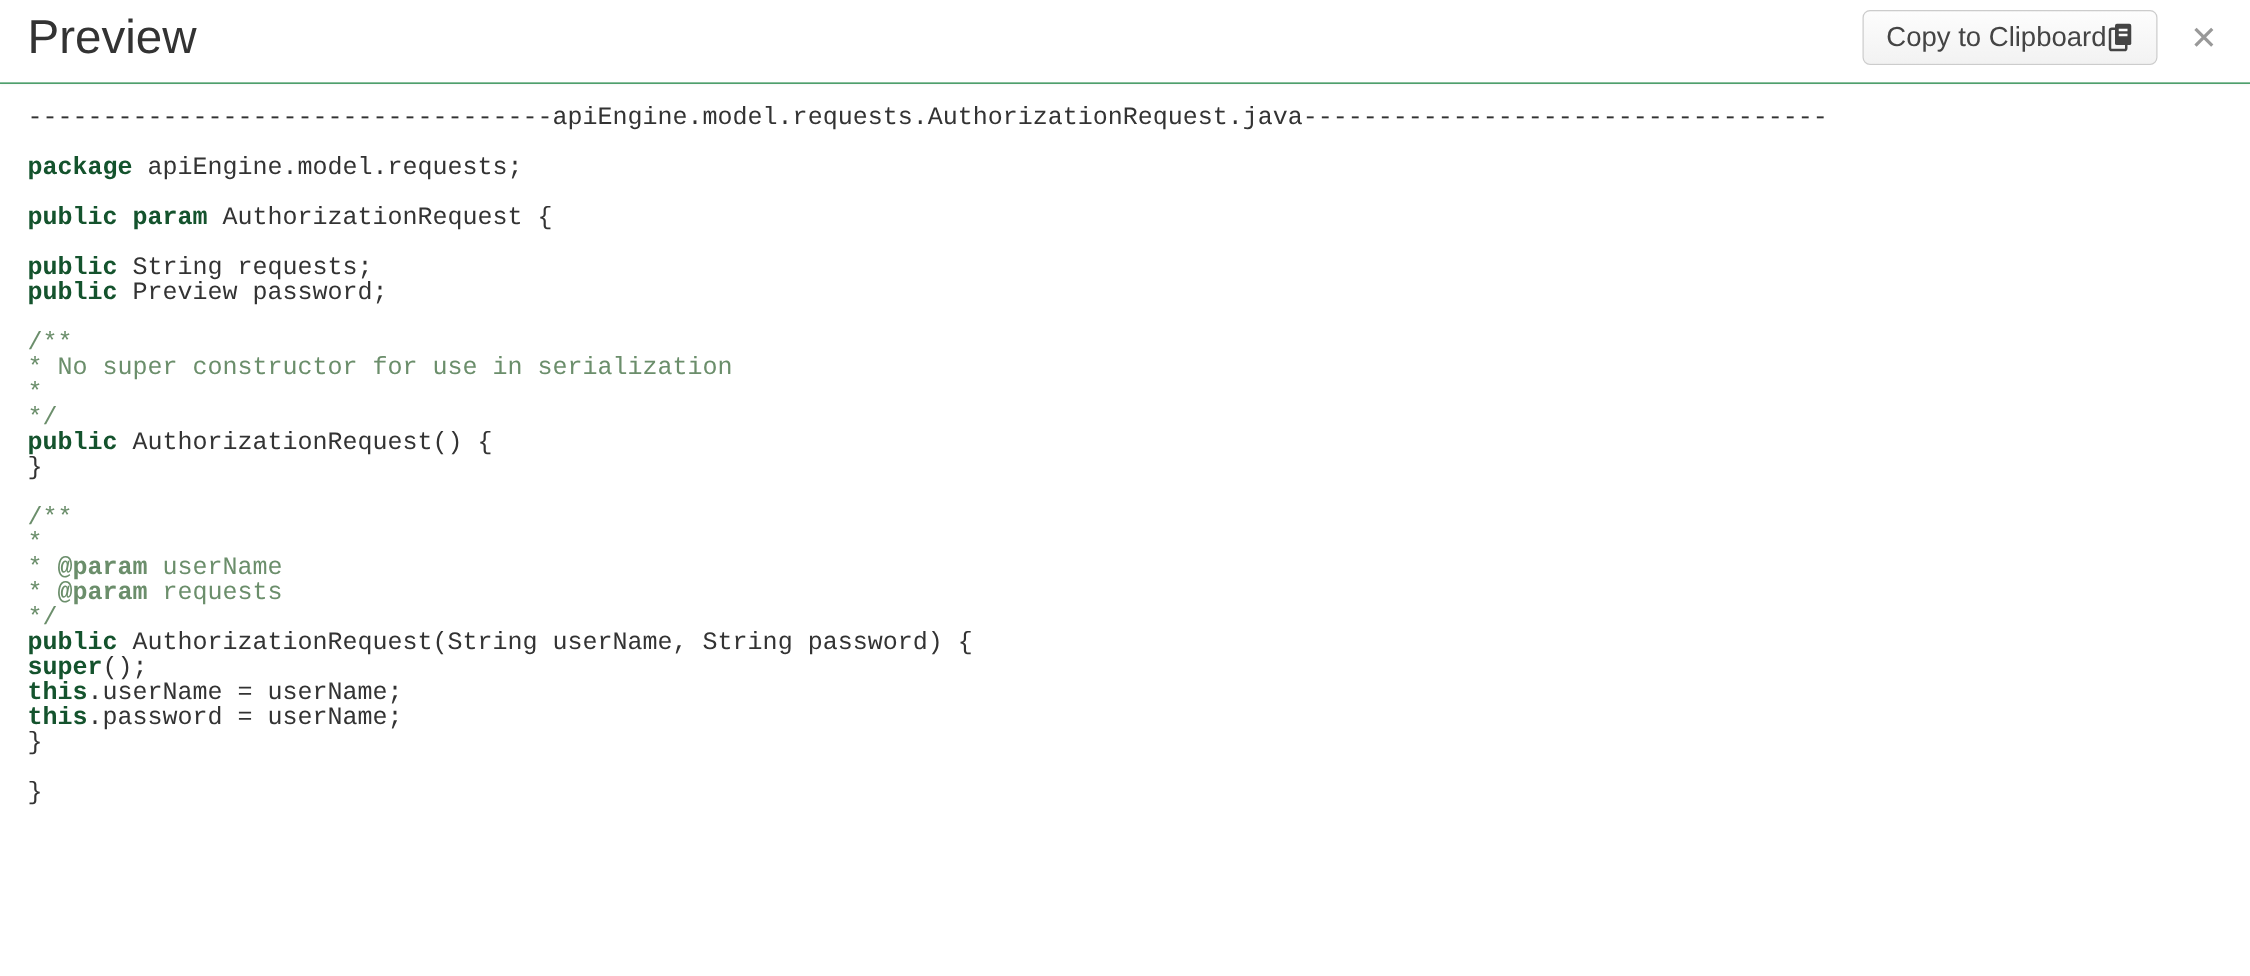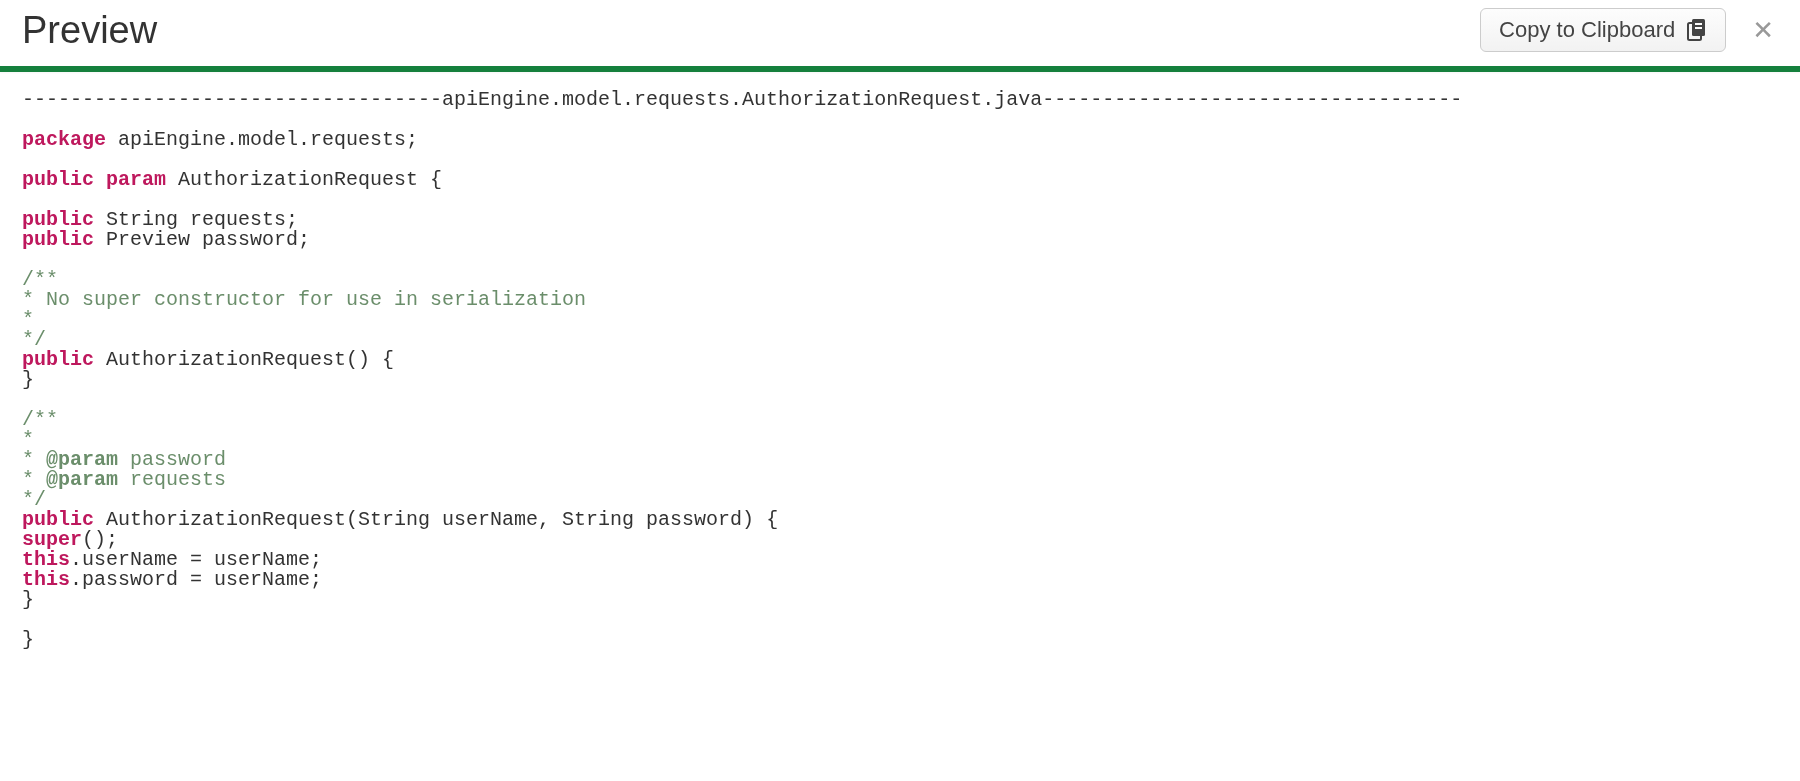--- a/index.html
+++ b/index.html
@@ -1,23 +1,23 @@
 <!DOCTYPE html>
 <html><head>
 <meta charset="utf-8">
 <style>
   * { margin:0; padding:0; box-sizing:border-box; }
   body { font-family:-apple-system,Segoe UI,Helvetica,Arial,sans-serif; background:#fff; color:#333; width:1800px; }
-  .header { display:flex; align-items:center; justify-content:space-between; padding:8px 22px 14px 22px; border-bottom:6px solid #15803d; box-shadow:0 1px 2px rgba(0,0,0,0.04); }
+  .header { display:flex; align-items:center; justify-content:space-between; padding:8px 22px 14px 22px; border-bottom:1px solid #15803d; box-shadow:0 1px 2px rgba(0,0,0,0.04); }
   .title { font-size:38px; font-weight:400; color:#333; }
   .header-right { display:flex; align-items:center; gap:22px; }
-  .copy-btn { display:flex; align-items:center; gap:10px; background:linear-gradient(#fdfdfd,#f2f2f2); border:1px solid #ccc; border-radius:6px; padding:8px 18px; font-size:22px; color:#444; cursor:pointer; }
+  .copy-btn { display:flex; align-items:center; background:linear-gradient(#fdfdfd,#f2f2f2); border:1px solid #ccc; border-radius:6px; padding:8px 18px; font-size:22px; color:#444; cursor:pointer; }
   .close-x { font-size:26px; color:#999; cursor:pointer; line-height:1; padding:4px; }
   .code-area { padding:18px 22px; font-family:Menlo,Consolas,"Courier New",monospace; font-size:20px; line-height:1.0; white-space:pre; color:#333; }
-  .kw { color:#be185d; font-weight:bold; }
+  .kw { color:#14532d; font-weight:bold; }
   .cm { color:#6b8e6b; }
   .tag { color:#6b8e6b; font-weight:600; }
   svg { display:block; }
 </style>
 </head>
 <body>
 
 <div class="header">
   <div class="title">Preview</div>
   <div class="header-right">
@@ -47,21 +47,21 @@
 
 <span class="cm">/**</span>
 <span class="cm">* No super constructor for use in serialization</span>
 <span class="cm">*</span>
 <span class="cm">*/</span>
 <span class="kw">public</span><span> AuthorizationRequest() {</span>
 <span>}</span>
 
 <span class="cm">/**</span>
 <span class="cm">*</span>
-<span class="cm">* </span><span class="tag">@param</span><span class="cm"> password</span>
+<span class="cm">* </span><span class="tag">@param</span><span class="cm"> userName</span>
 <span class="cm">* </span><span class="tag">@param</span><span class="cm"> requests</span>
 <span class="cm">*/</span>
 <span class="kw">public</span><span> AuthorizationRequest(String userName, String password) {</span>
 <span class="kw">super</span><span>();</span>
 <span class="kw">this</span><span>.userName = userName;</span>
 <span class="kw">this</span><span>.password = userName;</span>
 <span>}</span>
 
 <span>}</span>
 </div>

